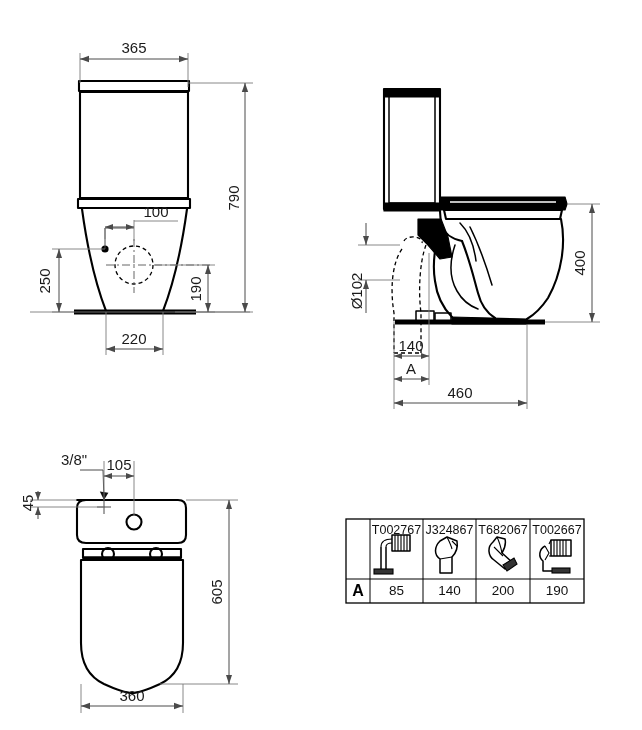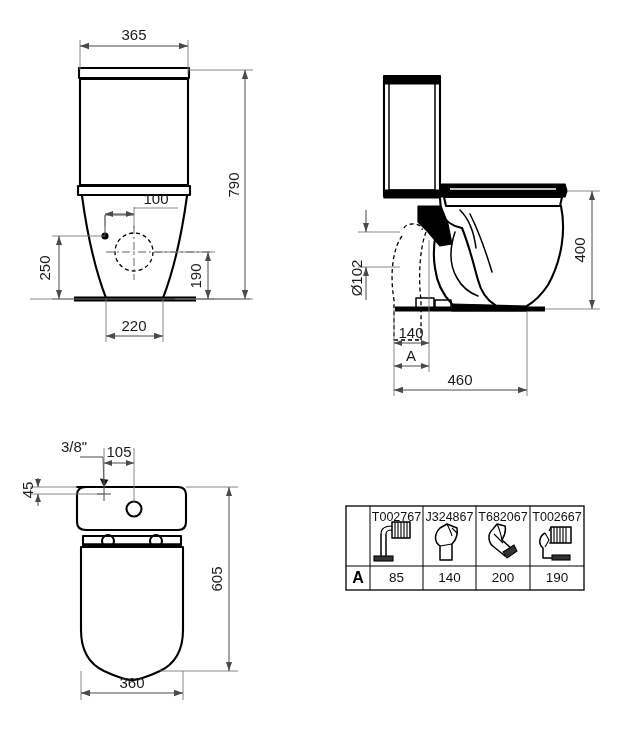--- a/index.html
+++ b/index.html
@@ -12,21 +12,21 @@
     width: 642px;
     height: 730px;
     font-family: "Liberation Sans", sans-serif;
     color: #000000;
     overflow: hidden;
     position: relative;
   }
   #sheet {
     position: absolute;
     left: 0;
-    top: 0;
+    top: 13px;
     width: 642px;
     height: 588px;
     border-radius: 24px;
   }
   svg {
     display: block;
   }
   .dimtxt {
     font-family: "Liberation Sans", sans-serif;
     font-size: 15px;

